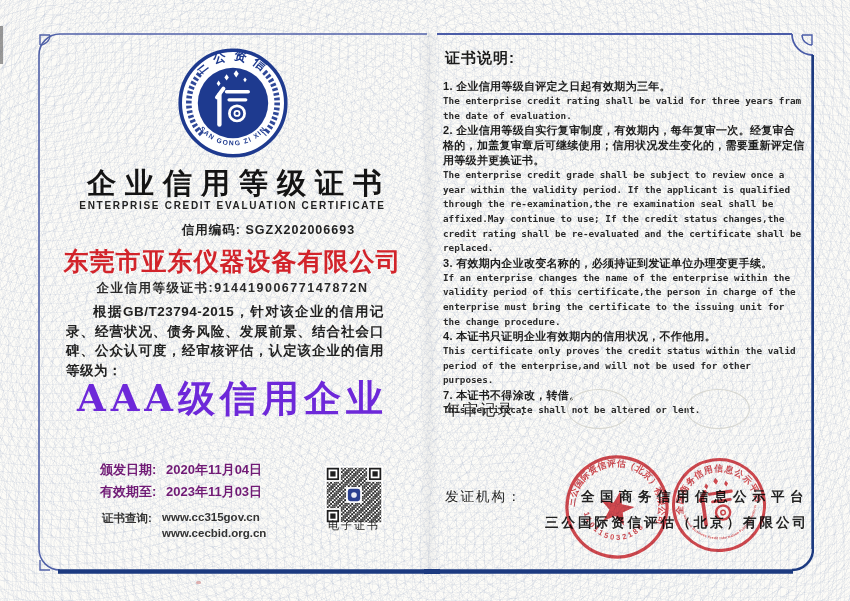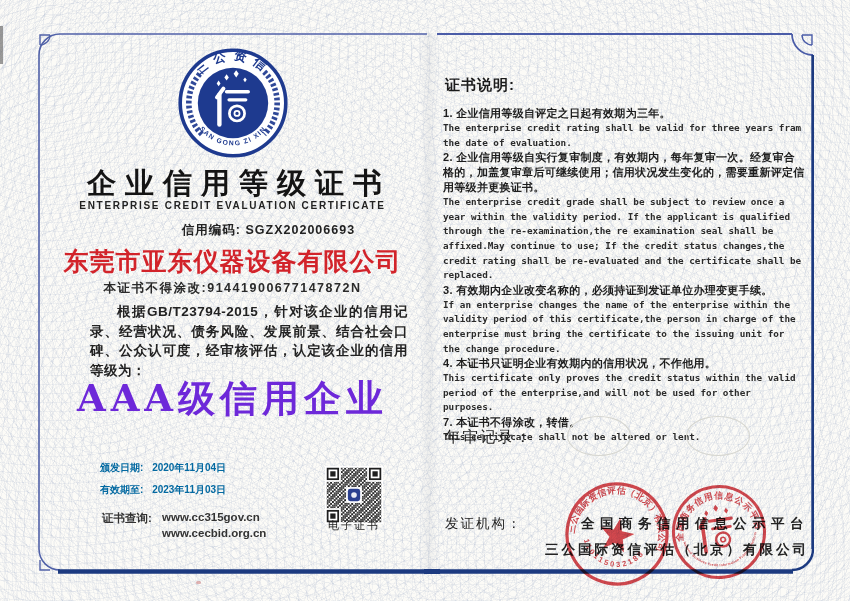--- a/index.html
+++ b/index.html
@@ -14,30 +14,30 @@
       repeating-radial-gradient(circle at 88% 20%, rgba(150,165,195,.10) 0 1px, transparent 1px 9px),
       repeating-radial-gradient(circle at 12% 62%, rgba(150,165,195,.10) 0 1px, transparent 1px 10px),
       repeating-radial-gradient(circle at 45% 55%, rgba(150,165,195,.08) 0 1px, transparent 1px 11px),
       repeating-radial-gradient(circle at 75% 65%, rgba(150,165,195,.09) 0 1px, transparent 1px 9px),
       repeating-radial-gradient(circle at 25% 95%, rgba(150,165,195,.11) 0 1px, transparent 1px 8px),
       repeating-radial-gradient(circle at 60% 92%, rgba(150,165,195,.10) 0 1px, transparent 1px 9px),
       repeating-radial-gradient(circle at 95% 88%, rgba(150,165,195,.10) 0 1px, transparent 1px 9px);
   }
   .frame{pointer-events:none;}
   .lp{left:38px;top:33px;width:389px;height:541px;}
-  .rp{left:437px;top:33px;width:377px;height:541px;margin-top:27px;}
+  .rp{left:437px;top:33px;width:377px;height:541px;}
   .ctr{width:100%;text-align:center;color:#1a1a1a;}
   .lp-title{top:131px;font-family:"Liberation Sans",sans-serif;font-size:29px;font-weight:bold;letter-spacing:9px;padding-left:13px;box-sizing:border-box;color:#141414;}
   .lp-sub{top:167px;font-size:10px;font-weight:bold;letter-spacing:1.7px;color:#222;}
   .lp-code{top:189px;font-size:12.5px;font-weight:bold;letter-spacing:1px;color:#222;padding-left:36px;}
   .lp-company{top:212px;font-size:25px;font-weight:bold;letter-spacing:1px;color:#d2232a;}
   .lp-unified{top:247px;font-size:12.5px;font-weight:bold;letter-spacing:1.5px;color:#2a2a2a;}
-  .lp-para{left:28px;top:269px;width:318px;font-size:13.5px;line-height:19.5px;font-weight:600;letter-spacing:.5px;color:#222;text-indent:2em;text-align:justify;margin-left:24px;}
+  .lp-para{left:28px;top:269px;width:318px;font-size:13.5px;line-height:19.5px;font-weight:600;letter-spacing:.5px;color:#222;text-indent:2em;text-align:justify;}
   .lp-rating{top:341px;font-family:"DejaVu Serif","Liberation Serif",serif;font-size:37px;font-weight:bold;letter-spacing:5px;color:#6d28d9;}
-  .kv{font-size:10px;font-weight:bold;color:#0369a1;}
+  .kv{font-size:13px;font-weight:bold;color:#701a75;}
   .kv .v{margin-left:6px;}
   .lp-date1{left:62px;top:428px;}
   .lp-date2{left:62px;top:450px;}
   .lp-query-label{left:64px;top:478px;font-size:11.5px;font-weight:bold;color:#333;}
   .lp-url1{left:124px;top:478px;font-size:11.5px;font-weight:600;color:#333;}
   .lp-url2{left:124px;top:494px;font-size:11.5px;font-weight:600;color:#333;}
   .lp-qr{left:287px;top:433px;width:58px;height:58px;}
   .lp-qrcap{left:280px;top:485px;width:72px;text-align:center;font-size:11px;color:#222;letter-spacing:2px;}
   .rp-head{left:8px;top:16px;font-size:15px;font-weight:bold;letter-spacing:1px;color:#1b1b1b;}
   .clauses{left:6px;top:46px;width:362px;}
@@ -125,21 +125,21 @@
     <div class="abs ctr lp-sub">ENTERPRISE CREDIT EVALUATION CERTIFICATE</div>
 
     <div class="abs ctr lp-code">
       <span>信用编码:</span>
       <span class="v">SGZX202006693</span>
     </div>
 
     <div class="abs ctr lp-company">东莞市亚东仪器设备有限公司</div>
 
     <div class="abs ctr lp-unified">
-      <span>本证书不得涂改:</span><span>91441900677147872N</span>
+      <span>企业信用等级证书:</span><span>91441900677147872N</span>
     </div>
 
     <div class="abs lp-para">根据GB/T23794-2015，针对该企业的信用记录、经营状况、债务风险、发展前景、结合社会口碑、公众认可度，经审核评估，认定该企业的信用等级为：</div>
 
     <div class="abs ctr lp-rating">AAA级信用企业</div>
 
     <div class="abs kv lp-date1">
       <span>颁发日期:</span>
       <span class="v">2020年11月04日</span>
     </div>

